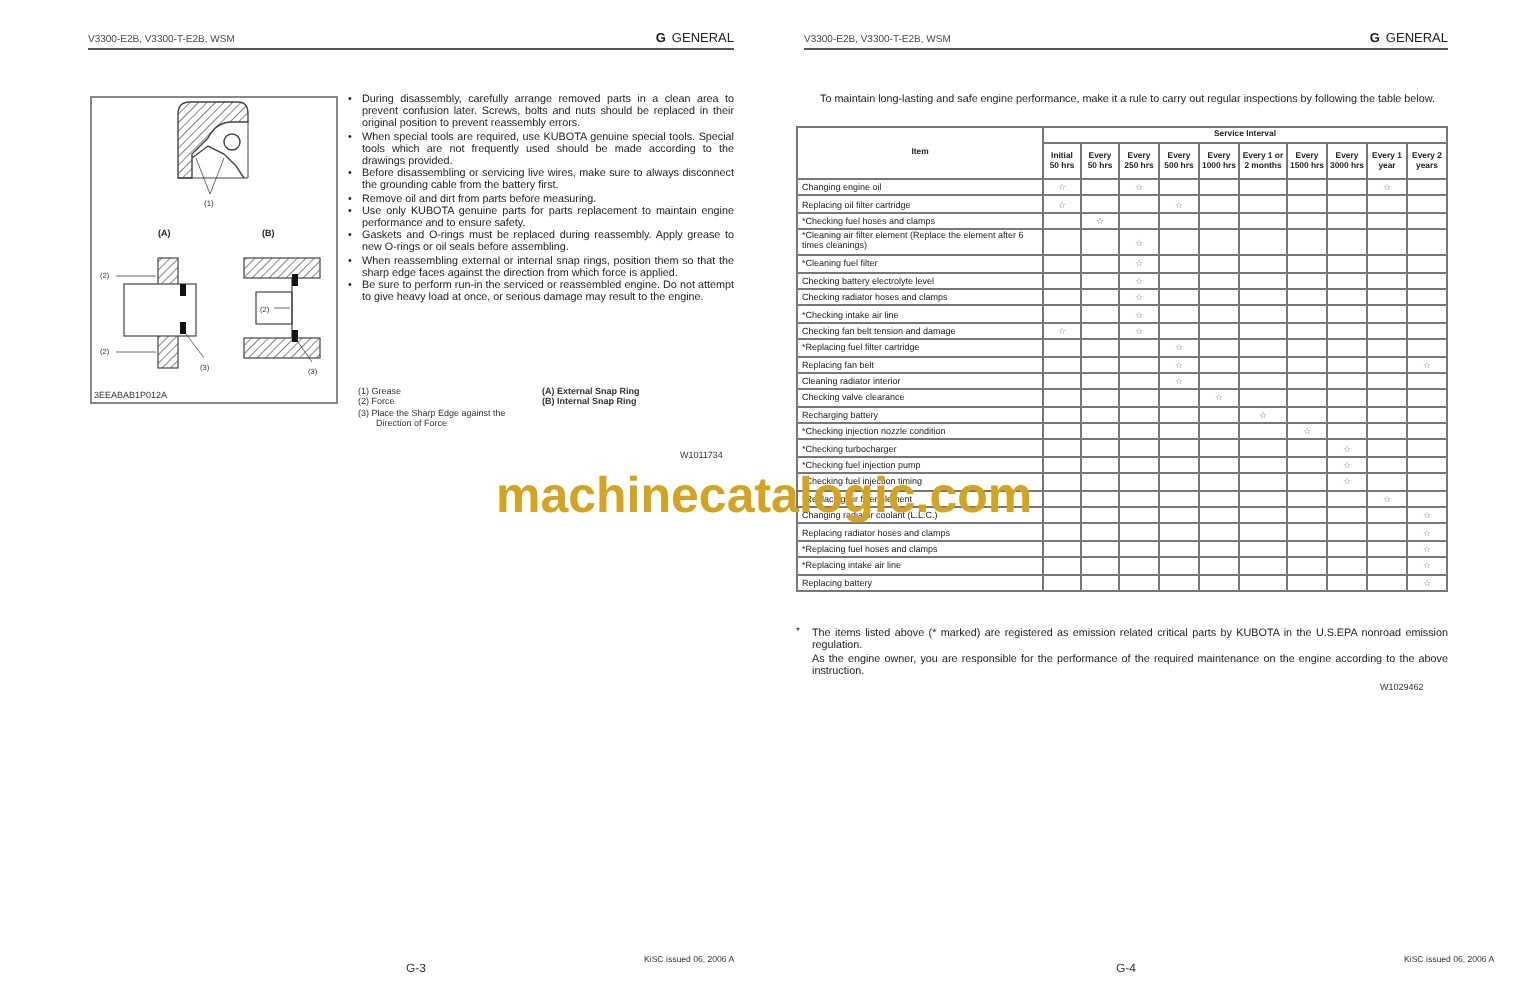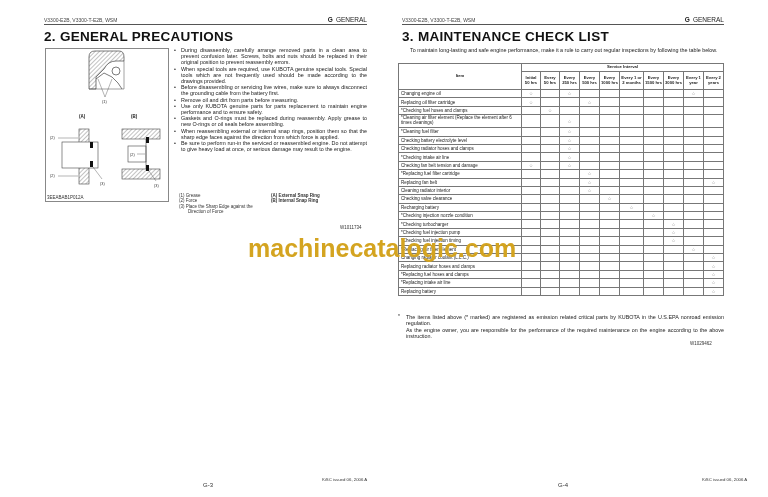--- a/index.html
+++ b/index.html
@@ -46,21 +46,20 @@
   .watermark{position:absolute;left:248px;top:234px;font-size:25px;font-weight:bold;color:#d4a420;letter-spacing:0px;white-space:nowrap;}
 </style>
 </head>
 <body>
 
 <div class="page left">
   <div class="hdr">
     <span class="model">V3300-E2B, V3300-T-E2B, WSM</span>
     <span class="sect"><b>G</b><span>GENERAL</span></span>
   </div>
-  <div class="title">2.  GENERAL  PRECAUTIONS</div>
 
   <div class="figure">
     <svg width="122" height="152" viewBox="0 0 122 152">
       <defs>
         <pattern id="hatch" width="3" height="3" patternUnits="userSpaceOnUse" patternTransform="rotate(45)">
           <line x1="0" y1="0" x2="0" y2="3" stroke="#666" stroke-width="0.8"></line>
         </pattern>
       </defs>
 
       <path d="M43 8 Q43 2 49 2 L73 2 Q78 2 78 8 L78 12 L70 12 Q62 12 58 20 L50 28 L50 40 L43 40 Z" fill="url(#hatch)" stroke="#444" stroke-width="0.7"></path>
@@ -126,21 +125,20 @@
   <div class="wcode">W1011734</div>
   <div class="foot-issue" style="left:322px;">KiSC issued 06, 2006 A</div>
   <div class="foot-page" style="left:203px;">G-3</div>
 </div>
 
 <div class="page right">
   <div class="hdr">
     <span class="model">V3300-E2B, V3300-T-E2B, WSM</span>
     <span class="sect"><b>G</b><span>GENERAL</span></span>
   </div>
-  <div class="title">3.  MAINTENANCE  CHECK  LIST</div>
   <div class="intro">To maintain long-lasting and safe engine performance, make it a rule to carry out regular inspections by following the table below.</div>
 
   <table class="mt" id="mt">
     <colgroup>
       <col style="width:123px">
         <col style="width:19px">
         <col style="width:19px">
         <col style="width:20px">
         <col style="width:20px">
         <col style="width:20px">

